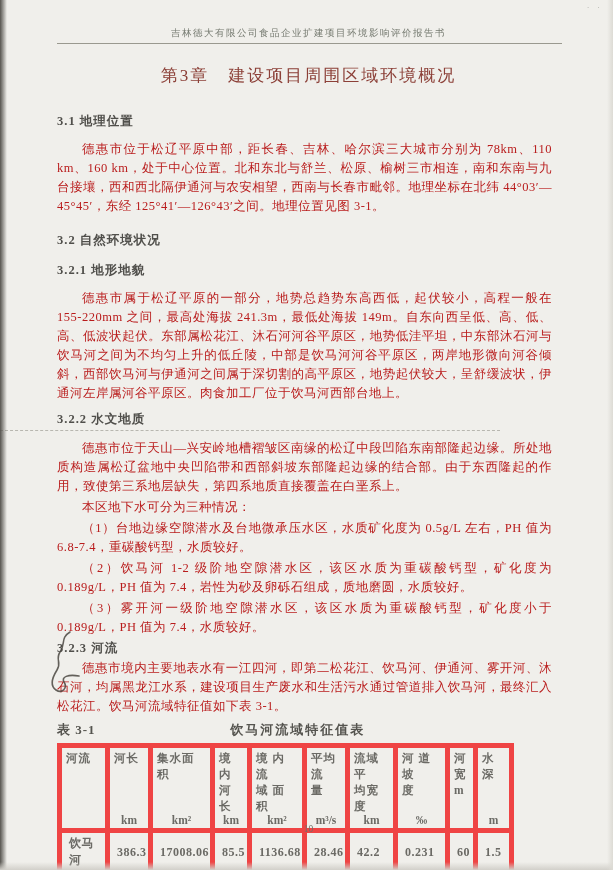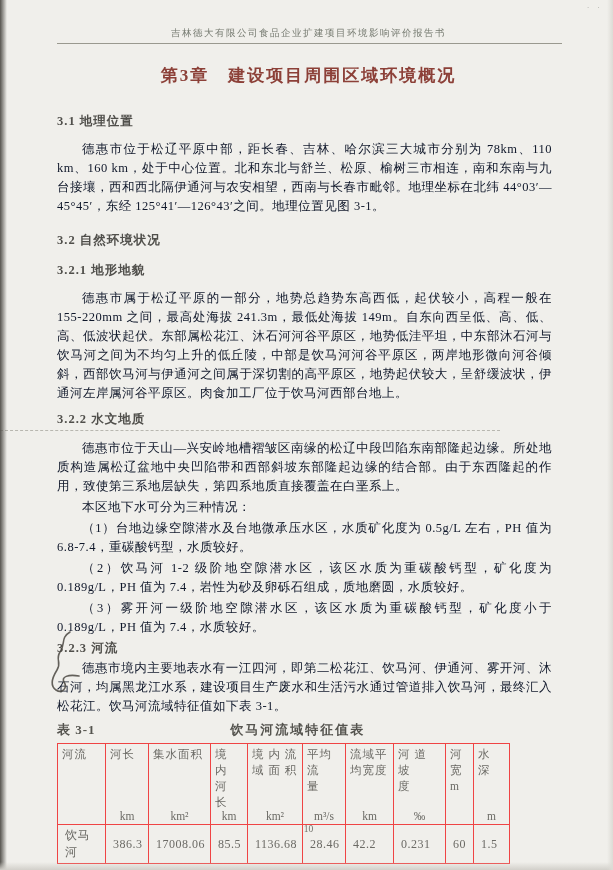--- a/index.html
+++ b/index.html
@@ -19,46 +19,46 @@
     background:linear-gradient(to top,#d2d0ca,rgba(210,208,202,0));}
   .edge-right{position:absolute;right:0;top:0;width:6px;height:870px;
     background:linear-gradient(to left,#dddbd5,rgba(221,219,213,0));}
   .corner-mark{position:absolute;top:3px;right:10px;color:#a9a8a2;font-size:8px;letter-spacing:3px;}
 
   .content{padding:0 53px 0 57px;}
 
   .doc-header{margin-top:27px;text-align:center;font-size:9.5px;color:#74796f;letter-spacing:1.5px;}
   .doc-header-rule{margin-top:3px;border:none;border-top:1px solid #9a998f;width:505px;margin-left:0;}
 
-  .chapter-title{margin-top:20px;text-align:center;font-size:17px;font-weight:bold;color:#8c4038;letter-spacing:2px;}
+  .chapter-title{margin-top:20px;text-align:center;font-size:17px;font-weight:normal;color:#8c4038;letter-spacing:2px;}
 
   .h2{margin-top:26px;font-size:12.5px;font-weight:bold;color:#504f4b;letter-spacing:1px;}
   .h2.tight{margin-top:13px;}
   .h2.verytight{margin-top:8px;}
 
   p.body{
-    margin:10px 8px 0 0;font-size:12.5px;line-height:19px;color:#0f172a;
+    margin:10px 8px 0 0;font-size:12.5px;line-height:19px;color:#b91c1c;
     text-align:justify;text-indent:2em;letter-spacing:0.5px;
   }
   p.body.cont{margin-top:4px;}
   p.body.nogap{margin-top:2px;}
 
   .artifact-line{margin-top:2px;border:none;border-top:1px dashed #b8b7b0;width:500px;margin-left:-57px;}
 
   .pen-mark{position:absolute;left:46px;top:630px;pointer-events:none;}
 
   .table-caption{margin-top:5px;display:flex;align-items:baseline;font-size:13px;color:#55544f;font-family:Liberation Serif, serif;}
   .table-caption .label{font-weight:bold;letter-spacing:1px;}
   .table-caption .title{flex:1;text-align:center;font-weight:bold;letter-spacing:2px;padding-right:60px;}
 
   table.data{
     margin-top:4px;border-collapse:collapse;table-layout:fixed;width:452px;
     font-size:11.5px;color:#6b6a65;
   }
-  table.data th,table.data td{border:1px solid #ef4444;padding:2px 4px;font-weight:normal;vertical-align:top;margin-top:32px;}
+  table.data th,table.data td{border:5px solid #ef4444;padding:2px 4px;font-weight:bold;vertical-align:top;margin-top:32px;}
   table.data th{height:62px;text-align:left;}
   .th-inner{display:flex;flex-direction:column;justify-content:space-between;height:100%;}
   .col-name{white-space:pre-line;letter-spacing:1px;line-height:16px;}
   .col-unit{text-align:center;letter-spacing:0;}
   table.data td{height:22px;vertical-align:middle;padding-left:7px;font-size:12px;letter-spacing:0.5px;}
 
   .doc-footer{position:absolute;left:57px;right:53px;top:824px;font-size:9.5px;color:#71706a;display:flex;}
   .doc-footer .org{letter-spacing:1px;margin-top:48px;}
   .doc-footer .pageno{position:absolute;left:0;right:0;text-align:center;}
 </style>

